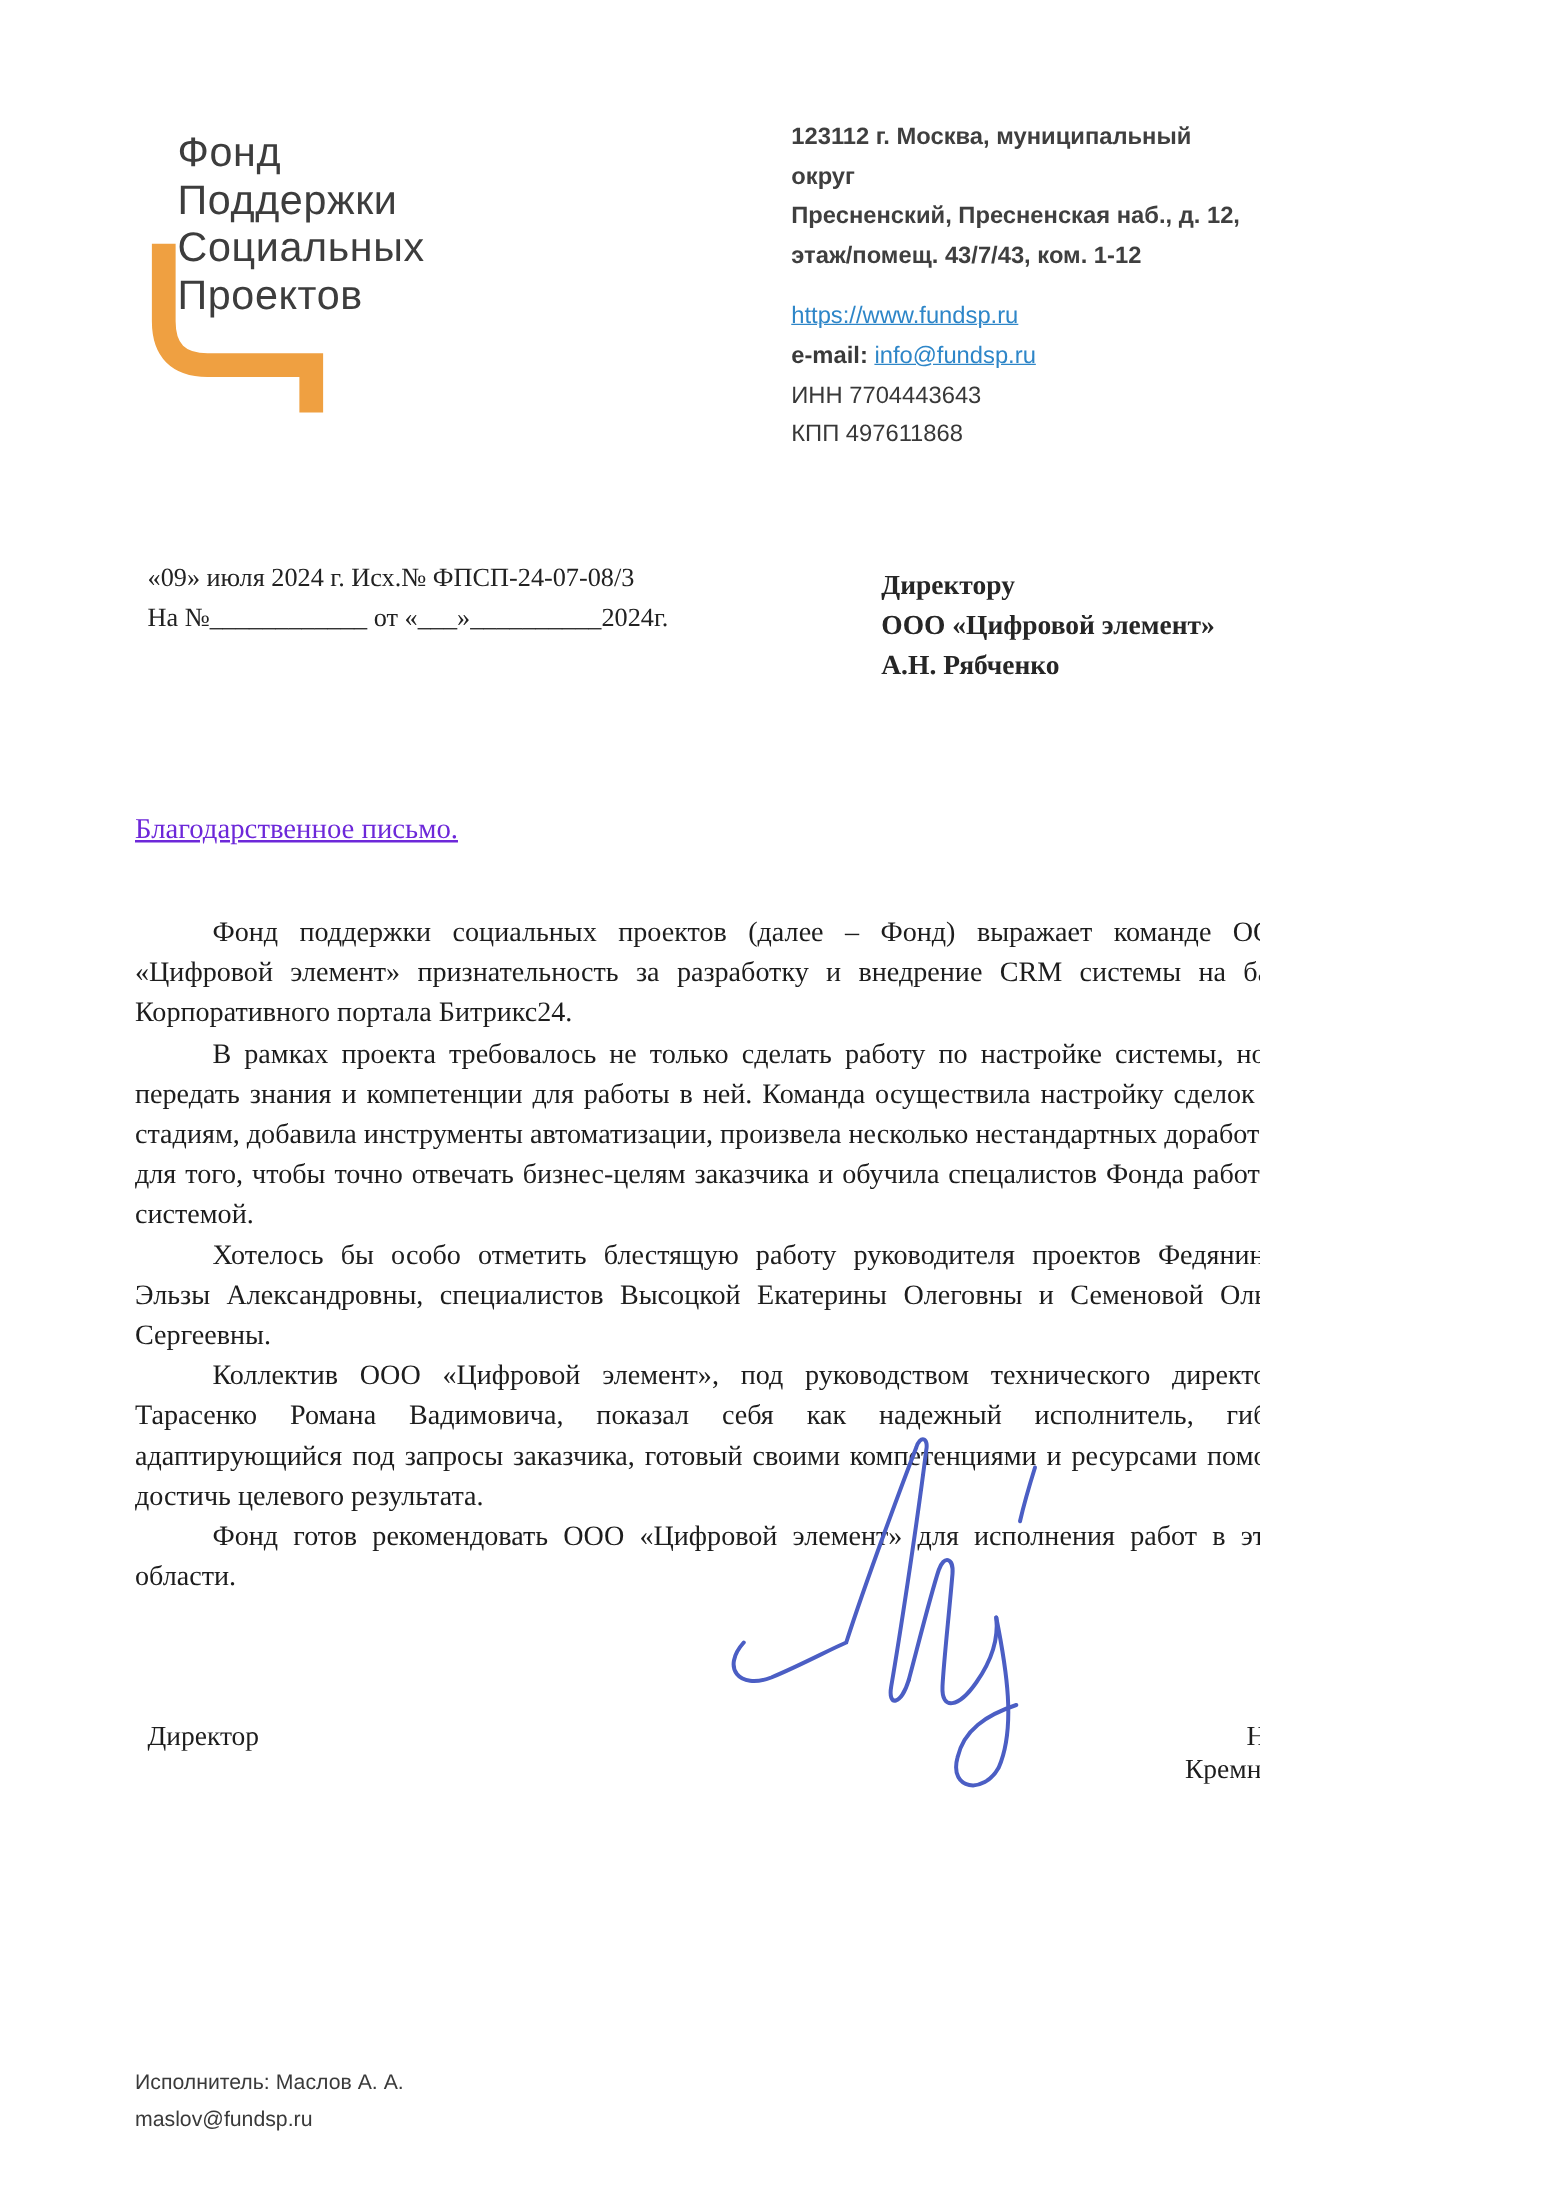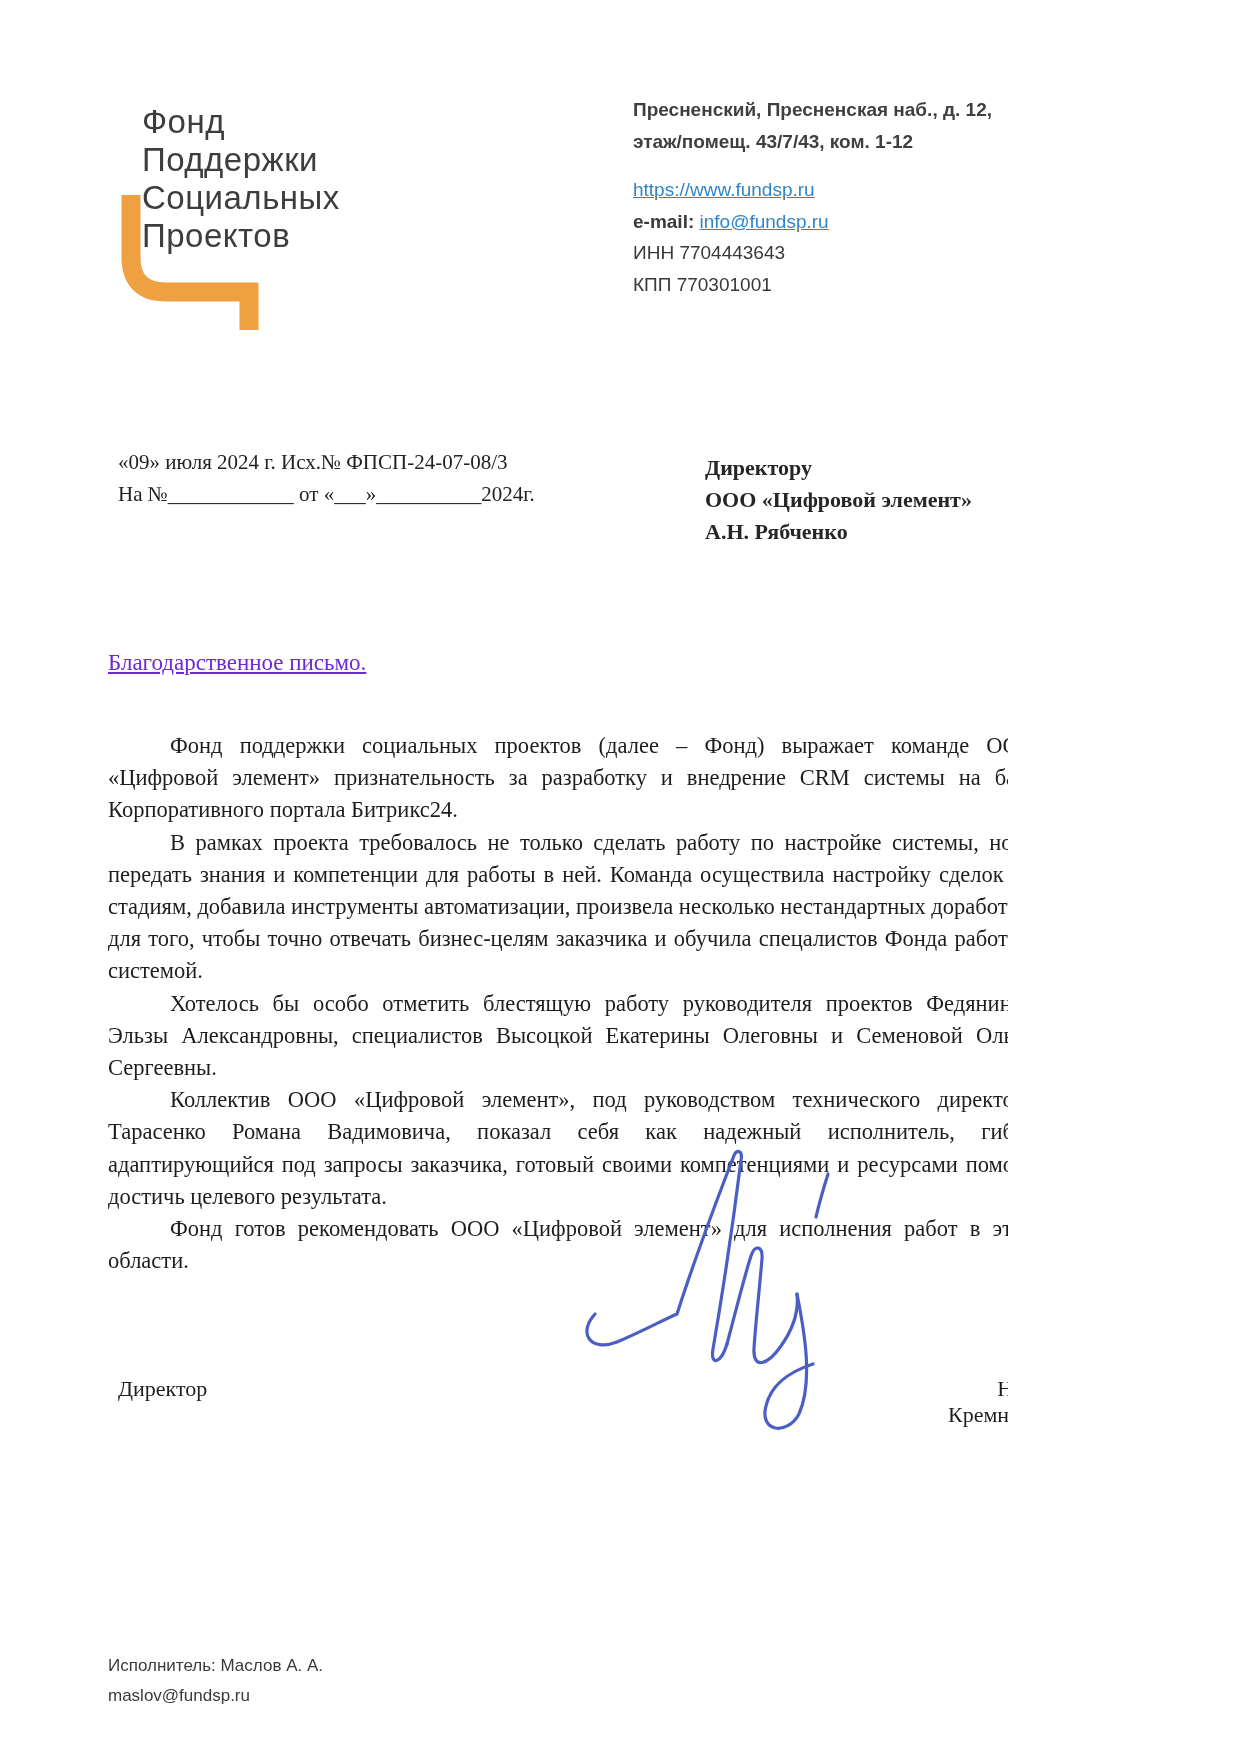--- a/index.html
+++ b/index.html
@@ -143,32 +143,33 @@
     <div>Фонд</div>
     <div>Поддержки</div>
     <div>Социальных</div>
     <div>Проектов</div>
   </div>
   <svg class="logo-bracket" width="160" height="145" viewBox="0 0 160 145">
     <path d="M 27 3 L 27 65 Q 27 100 62 100 L 145 100 L 145 138" fill="none" stroke="#efa041" stroke-width="19" stroke-linecap="butt" stroke-linejoin="miter"></path>
   </svg>
 
   <div class="contact">
+    <div class="addr">123112 г. Москва, муниципальный округ</div>
     <div class="addr">Пресненский, Пресненская наб., д. 12,</div>
     <div class="addr">этаж/помещ. 43/7/43, ком. 1-12</div>
     <div class="spacer"></div>
     <div>
       <a>https://www.fundsp.ru</a>
     </div>
     <div>
       <span class="email-label">e-mail:</span>
       <a>info@fundsp.ru</a>
     </div>
     <div class="reg">ИНН 7704443643</div>
-    <div class="reg">КПП 770301001</div>
+    <div class="reg">КПП 497611868</div>
   </div>
 
   <div class="ref-block">
     <div>«09» июля 2024 г. Исх.№ ФПСП-24-07-08/3</div>
     <div>На №____________ от «___»__________2024г.</div>
   </div>
 
   <div class="recipient">
     <div>Директору</div>
     <div>ООО «Цифровой элемент»</div>

